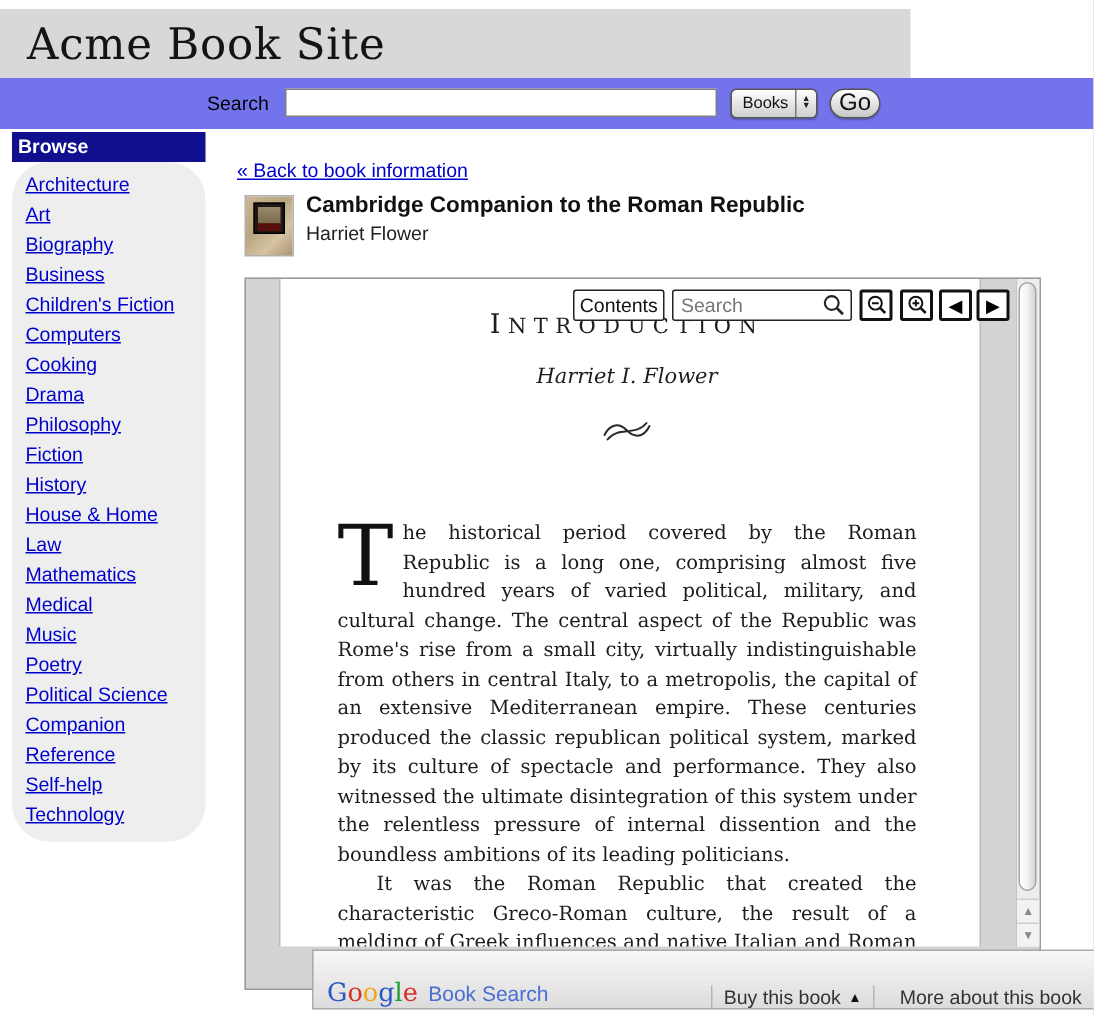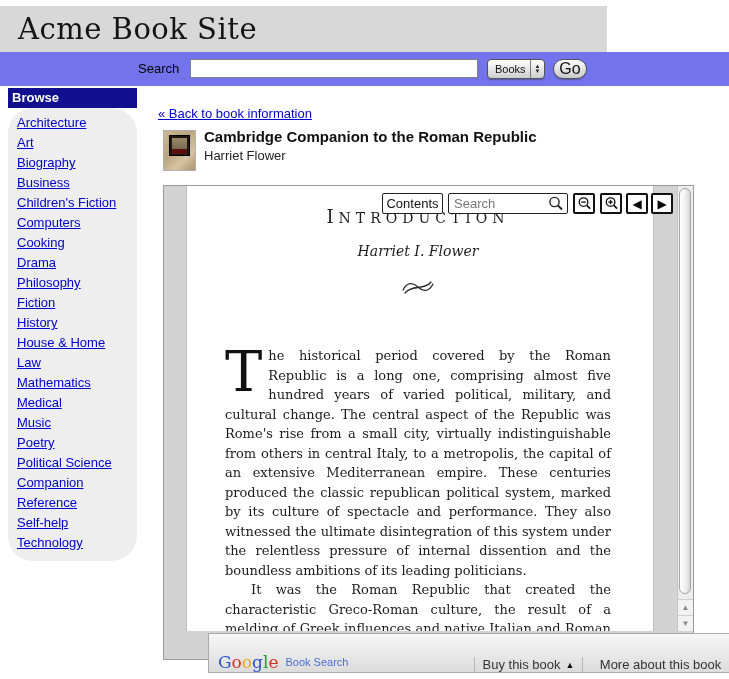--- a/index.html
+++ b/index.html
@@ -171,21 +171,21 @@
   .vscroll .down { bottom: 0; }
   
   .bottom-bar {
     position: absolute; left: 163px; top: 633px; width: 531px; height: 40px;
     background: linear-gradient(#f7f7f7, #dcdcdc);
     border: 1px solid #aaa;
     display: flex; align-items: flex-end; font-size: 13px; color: #333; margin-left: 45px;
   }
   .bb-logo { flex: 1; display: flex; align-items: center; padding-left: 9px; }
   .google-word { font-family: "DejaVu Serif", serif; font-size: 17px; letter-spacing: 0; }
-  .bb-product { margin-left: 7px; font-size: 11px; color: #4a6fd4; }
+  .bb-product { margin-left: 7px; font-size: 14px; color: #4a6fd4; }
   .bb-buy {
     width: 108px; border-left: 1px solid #b5b5b5;
     display: flex; align-items: center; justify-content: center; gap: 5px; cursor: pointer;
   }
   .bb-more {
     width: 156px; border-left: 1px solid #b5b5b5;
     display: flex; align-items: center; justify-content: center; cursor: pointer;
   }
   .tri-up { font-size: 9px; color: #111; }
 </style>

